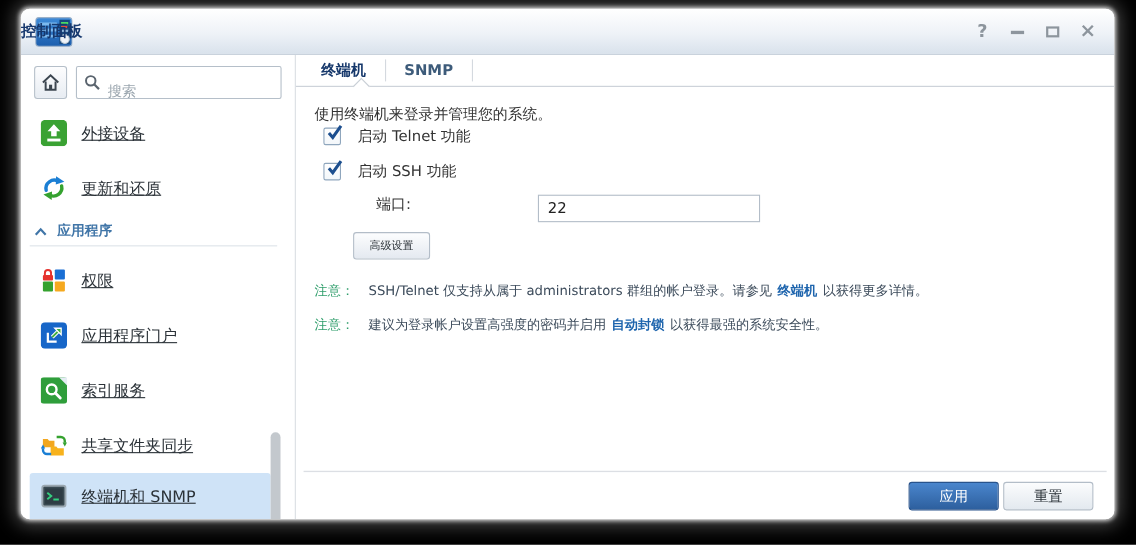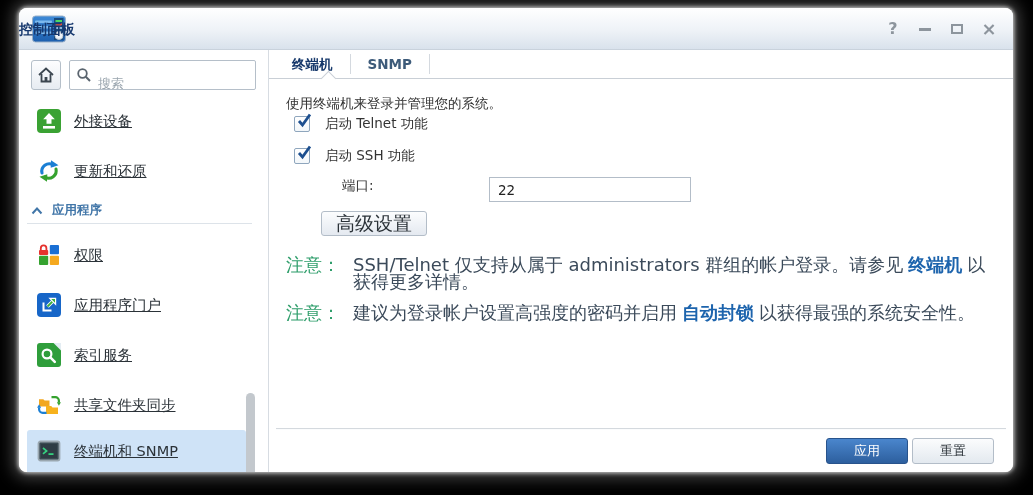--- a/index.html
+++ b/index.html
@@ -60,25 +60,25 @@
   .desc { font-size:13.5px; color:#333; }
   .cb-row { display:flex; align-items:center; height:22px; margin:0 0 10px 8px; cursor:pointer; }
   .cb { position:relative; width:16px; height:16px; border:1px solid #8fa6bd; border-radius:2px;
         background:linear-gradient(#fff,#f3f7fa); margin-right:15px; flex:none; cursor:pointer; }
   .cb svg { position:absolute; left:1px; top:-5px; overflow:visible; }
   .cb-label { font-size:13.5px; color:#333; }
   .port-row { display:flex; align-items:flex-start; height:26px; margin:0 0 8px 56px; }
   .port-label { width:147px; font-size:13.5px; color:#333; }
   .port-input { width:202px; height:25px; border:1px solid #b3bdc8; padding:0 8px;
                 font-size:13.5px; color:#222; outline:none; font-family:inherit; }
-  .btn { display:inline-block; height:25px; line-height:23px; padding:0 14px; font-size:19px;
+  .btn { display:inline-block; height:25px; line-height:23px; padding:0 14px; font-size:10px;
          color:#2b3238; background:linear-gradient(#fcfdfe,#e4e9f0); border:1px solid #b3bdc8;
          border-radius:3px; cursor:pointer; font-family:inherit; }
   .adv-btn { margin:0 0 20px 35px; }
-  .note { display:flex; font-size:18px; margin:0 22px 14px 0; line-height:17px; }
+  .note { display:flex; font-size:12px; margin:0 22px 14px 0; line-height:17px; }
   .note-prefix { color:#2f9e6b; margin-right:13px; white-space:nowrap; }
   .note-text { color:#3b4a5a; }
   .note-link { color:#1d64ad; font-weight:bold; margin:0 5px; cursor:pointer; }
   
   .footer { position:absolute; left:0; right:0; bottom:0; height:44px; }
   .footer-line { margin:0 7px; border-top:1px solid #d4d9de; border-bottom:1px solid #fbfcfd; }
   .footer-buttons { display:flex; justify-content:flex-end; gap:4px; padding:8px 19px 0 0; }
   .apply-btn { width:82px; height:26px; line-height:24px; text-align:center; color:#fff;
                background:linear-gradient(#4a86cd,#2d5f9e); border:1px solid #28538c;
                border-radius:3px; font-size:13px; cursor:pointer; }

